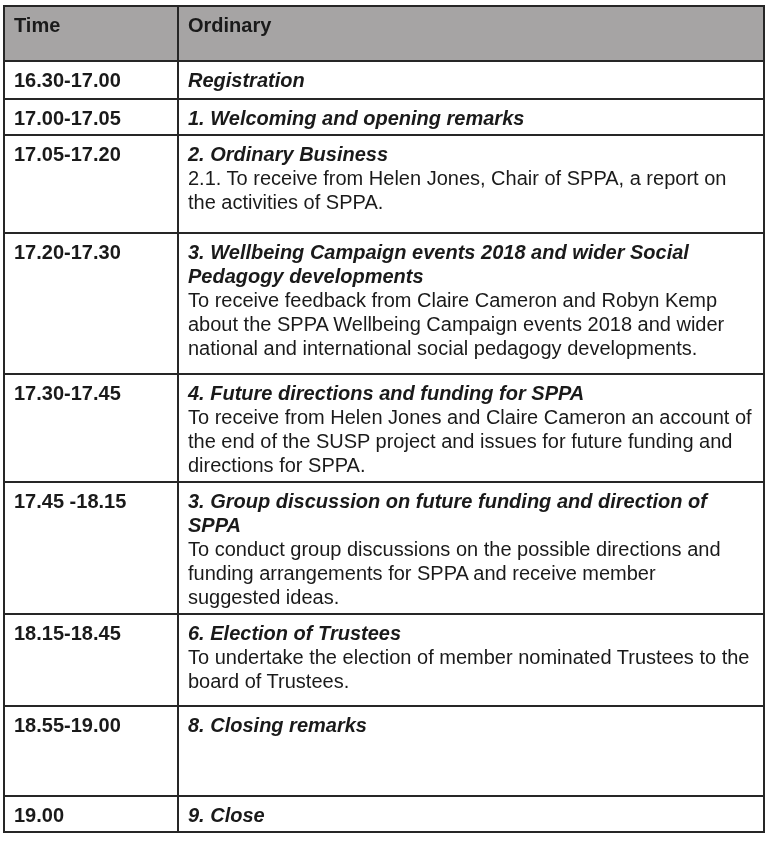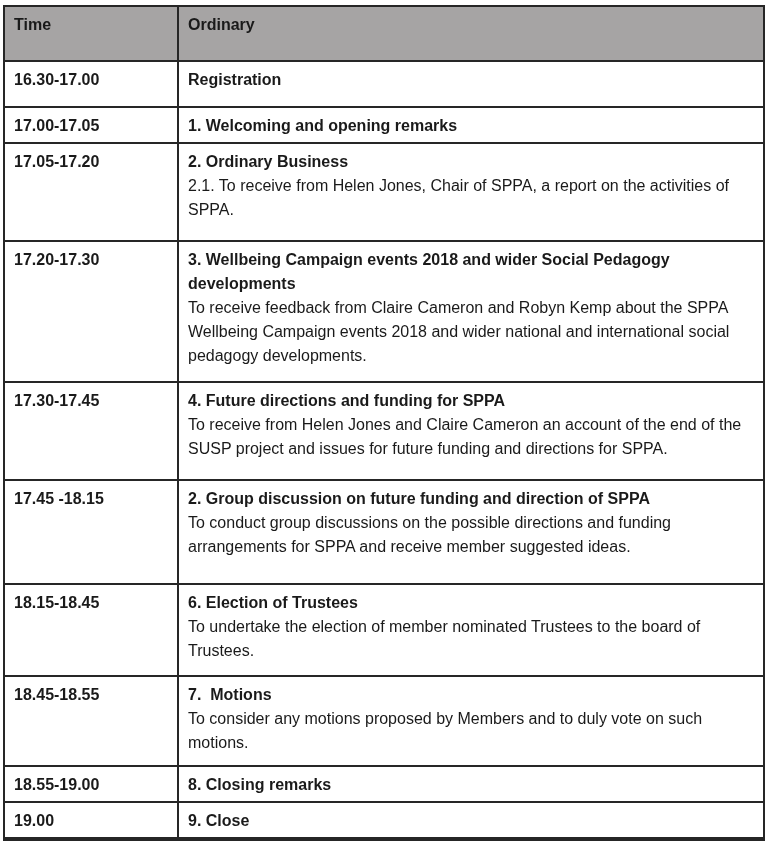--- a/index.html
+++ b/index.html
@@ -21,46 +21,47 @@
     table-layout: fixed;
     width: 762px;
     border: 2px solid #262626;
   }
   table.programme th,
   table.programme td {
     border: 2px solid #262626;
     vertical-align: top;
     padding: 6px 10px 4px 9px;
     box-sizing: border-box;
-    font-size: 16px;
+    font-size: 20px;
     line-height: 24px;
     text-align: left;
   }
   col.time-col { width: 174px; }
   thead th {
     background: #a6a4a4;
     height: 55px;
     font-size: 17px;
     font-weight: bold;
     padding-top: 8px;
   }
   td.time-cell {
     font-weight: bold;
     white-space: nowrap;
   }
   .item-title {
     font-weight: bold;
     white-space: pre-wrap;
+    font-style: italic;
   }
   .item-description {
     font-weight: normal;
   }
   .item-description:empty { display: none; }
   
-  tbody tr:nth-child(1)  td { height: 46px; }
+  tbody tr:nth-child(1)  td { height: 38px; }
   tbody tr:nth-child(2)  td { height: 32px; }
   tbody tr:nth-child(3)  td { height: 98px; }
   tbody tr:nth-child(4)  td { height: 141px; }
   tbody tr:nth-child(5)  td { height: 98px; border-radius: 29px; }
   tbody tr:nth-child(6)  td { height: 104px; }
   tbody tr:nth-child(7)  td { height: 92px; }
   tbody tr:nth-child(8)  td { height: 90px; }
   tbody tr:nth-child(9)  td { height: 32px; }
   tbody tr:nth-child(10) td { height: 27px; border-bottom: 4px solid #262626; }
 </style>
@@ -116,40 +117,33 @@
     <td class="time-cell">17.30-17.45</td>
     <td class="programme-cell">
       <div class="item-title">4. Future directions and funding for SPPA</div>
       <div class="item-description">To receive from Helen Jones and Claire Cameron an account of the end of the SUSP project and issues for future funding and directions for SPPA.</div>
     </td>
   </tr>
 
   <tr>
     <td class="time-cell">17.45 -18.15</td>
     <td class="programme-cell">
-      <div class="item-title">2. Group discussion on future funding and direction of SPPA</div>
+      <div class="item-title">3. Group discussion on future funding and direction of SPPA</div>
       <div class="item-description">To conduct group discussions on the possible directions and funding arrangements for SPPA and receive member suggested ideas.</div>
     </td>
   </tr>
 
   <tr>
     <td class="time-cell">18.15-18.45</td>
     <td class="programme-cell">
       <div class="item-title">6. Election of Trustees</div>
       <div class="item-description">To undertake the election of member nominated Trustees to the board of Trustees.</div>
     </td>
   </tr>
 
-  <tr>
-    <td class="time-cell">18.45-18.55</td>
-    <td class="programme-cell">
-      <div class="item-title">7.&nbsp; Motions</div>
-      <div class="item-description">To consider any motions proposed by Members and to duly vote on such motions.</div>
-    </td>
-  </tr>
 
   <tr>
     <td class="time-cell">18.55-19.00</td>
     <td class="programme-cell">
       <div class="item-title">8. Closing remarks</div>
 
     </td>
   </tr>
 
   <tr>

